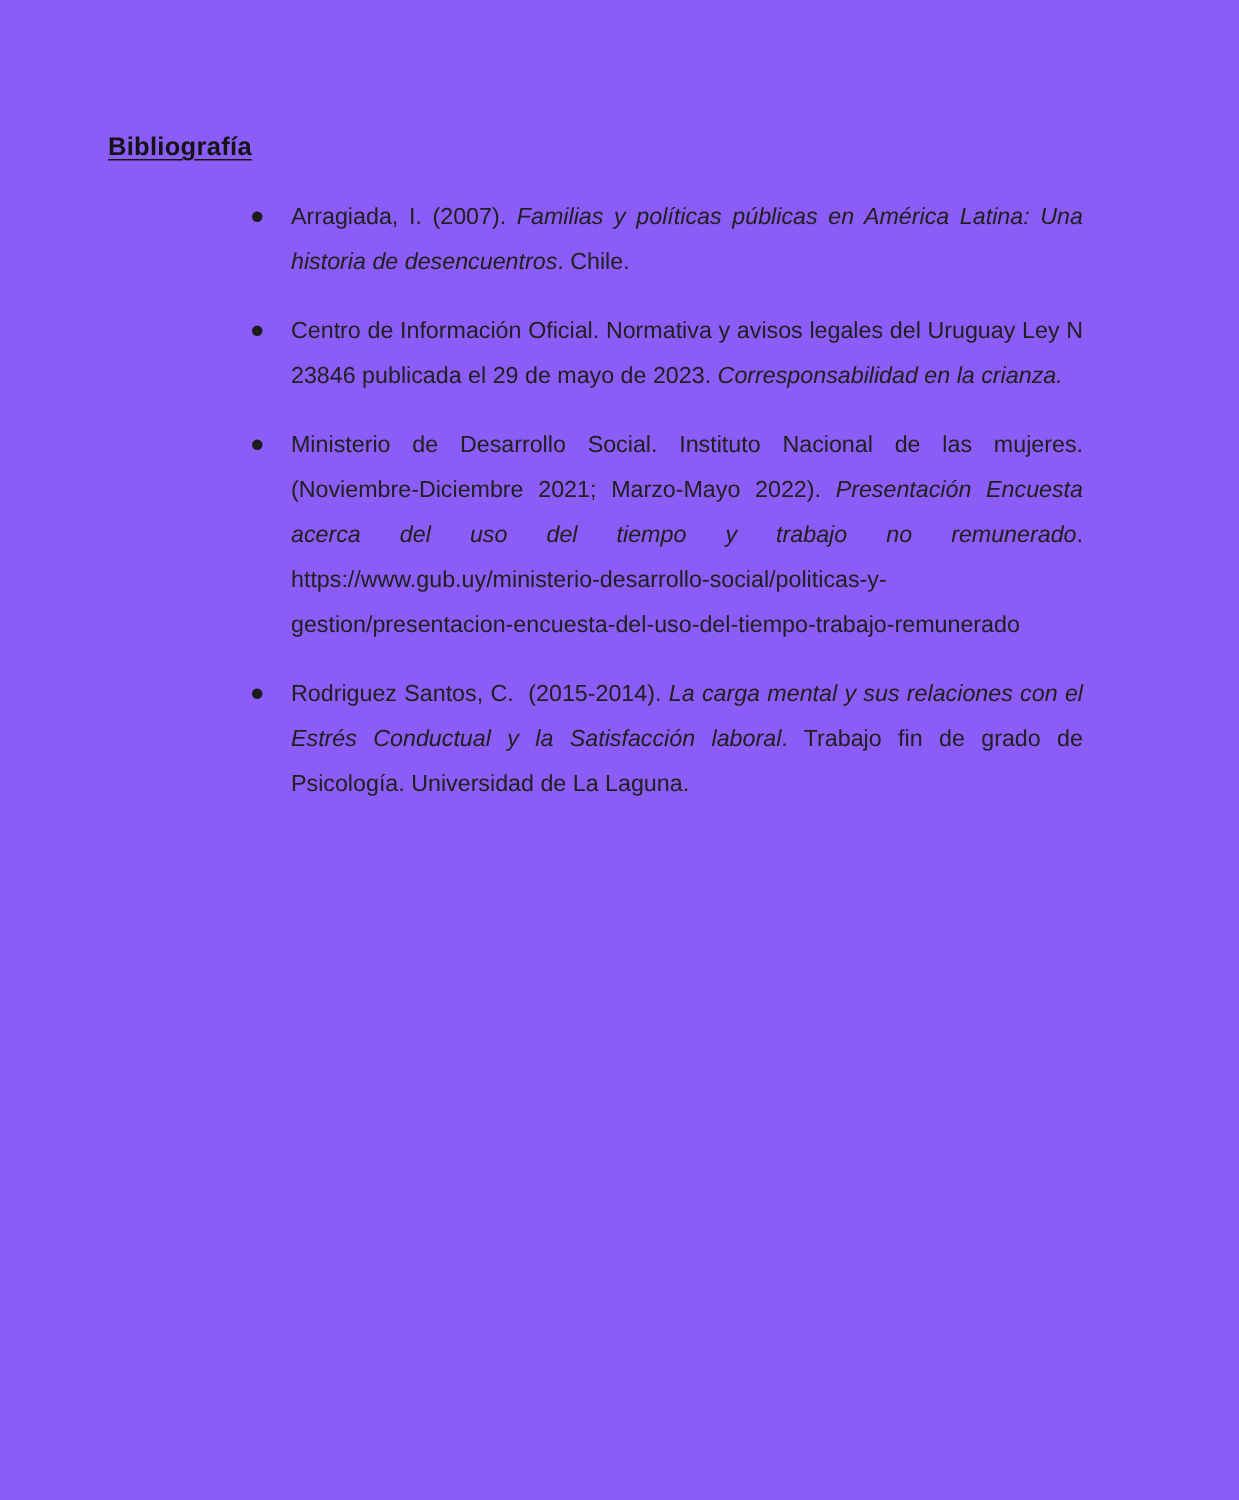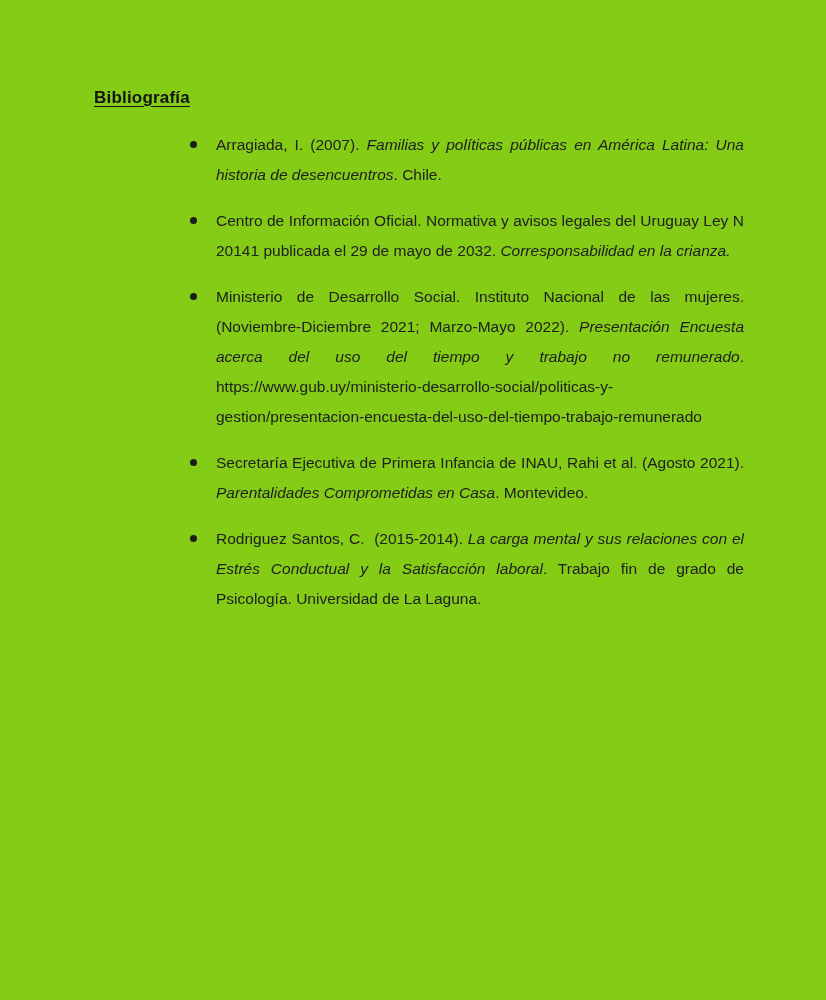--- a/index.html
+++ b/index.html
@@ -12,22 +12,21 @@
     height: 1000px;
     position: relative;
     font-family: "Liberation Sans", "DejaVu Sans", sans-serif;
     color: #1f1f1f;
     -webkit-font-smoothing: antialiased;
     overflow: hidden;
   }
   .page {
     position: absolute;
     inset: 0;
-    background: #84cc16;
-    padding-left: 22px;
+    background: #8b5cf6;
   }
   .doc-heading {
     margin: 88px 0 0 72px;
     font-size: 17px;
     font-weight: bold;
     text-decoration: underline;
     text-underline-offset: 3px;
     color: #141414;
     letter-spacing: 0.2px;
   }
@@ -70,29 +69,26 @@
   <h1 class="doc-heading">Bibliografía</h1>
 
   <ul class="bib-list">
 
     <li>
       <span class="seg">Arragiada, I. (2007). </span><span class="seg italic">Familias y políticas públicas en América Latina: Una historia de desencuentros</span><span class="seg">. Chile.</span>
     </li>
 
 
     <li>
-      <span class="seg">Centro de Información Oficial. Normativa y avisos legales del Uruguay Ley N 20141 publicada el 29 de mayo de 2032. </span><span class="seg italic">Corresponsabilidad en la crianza.</span><span class="seg"></span>
+      <span class="seg">Centro de Información Oficial. Normativa y avisos legales del Uruguay Ley N 23846 publicada el 29 de mayo de 2023. </span><span class="seg italic">Corresponsabilidad en la crianza.</span><span class="seg"></span>
     </li>
 
     <li>
       <span class="seg">Ministerio de Desarrollo Social. Instituto Nacional de las mujeres. (Noviembre-Diciembre 2021; Marzo-Mayo 2022). </span><span class="seg italic">Presentación Encuesta acerca del uso del tiempo y trabajo no remunerado</span><span class="seg">. https://www.gub.uy/ministerio-desarrollo-social/politicas-y-gestion/presentacion-encuesta-del-uso-del-tiempo-trabajo-remunerado</span>
     </li>
 
-    <li class="spaced">
-      <span class="seg">Secretaría Ejecutiva de Primera Infancia de INAU, Rahi et al. (Agosto 2021).  </span><span class="seg italic">Parentalidades Comprometidas en Casa</span><span class="seg">. Montevideo.</span>
-    </li>
 
     <li class="spaced">
       <span class="seg">Rodriguez Santos, C.  (2015-2014). </span><span class="seg italic">La carga mental y sus relaciones con el Estrés Conductual y la Satisfacción laboral</span><span class="seg">. Trabajo fin de grado de Psicología. Universidad de La Laguna.</span>
     </li>
 
   </ul>
 </div>
 
 </body></html>

